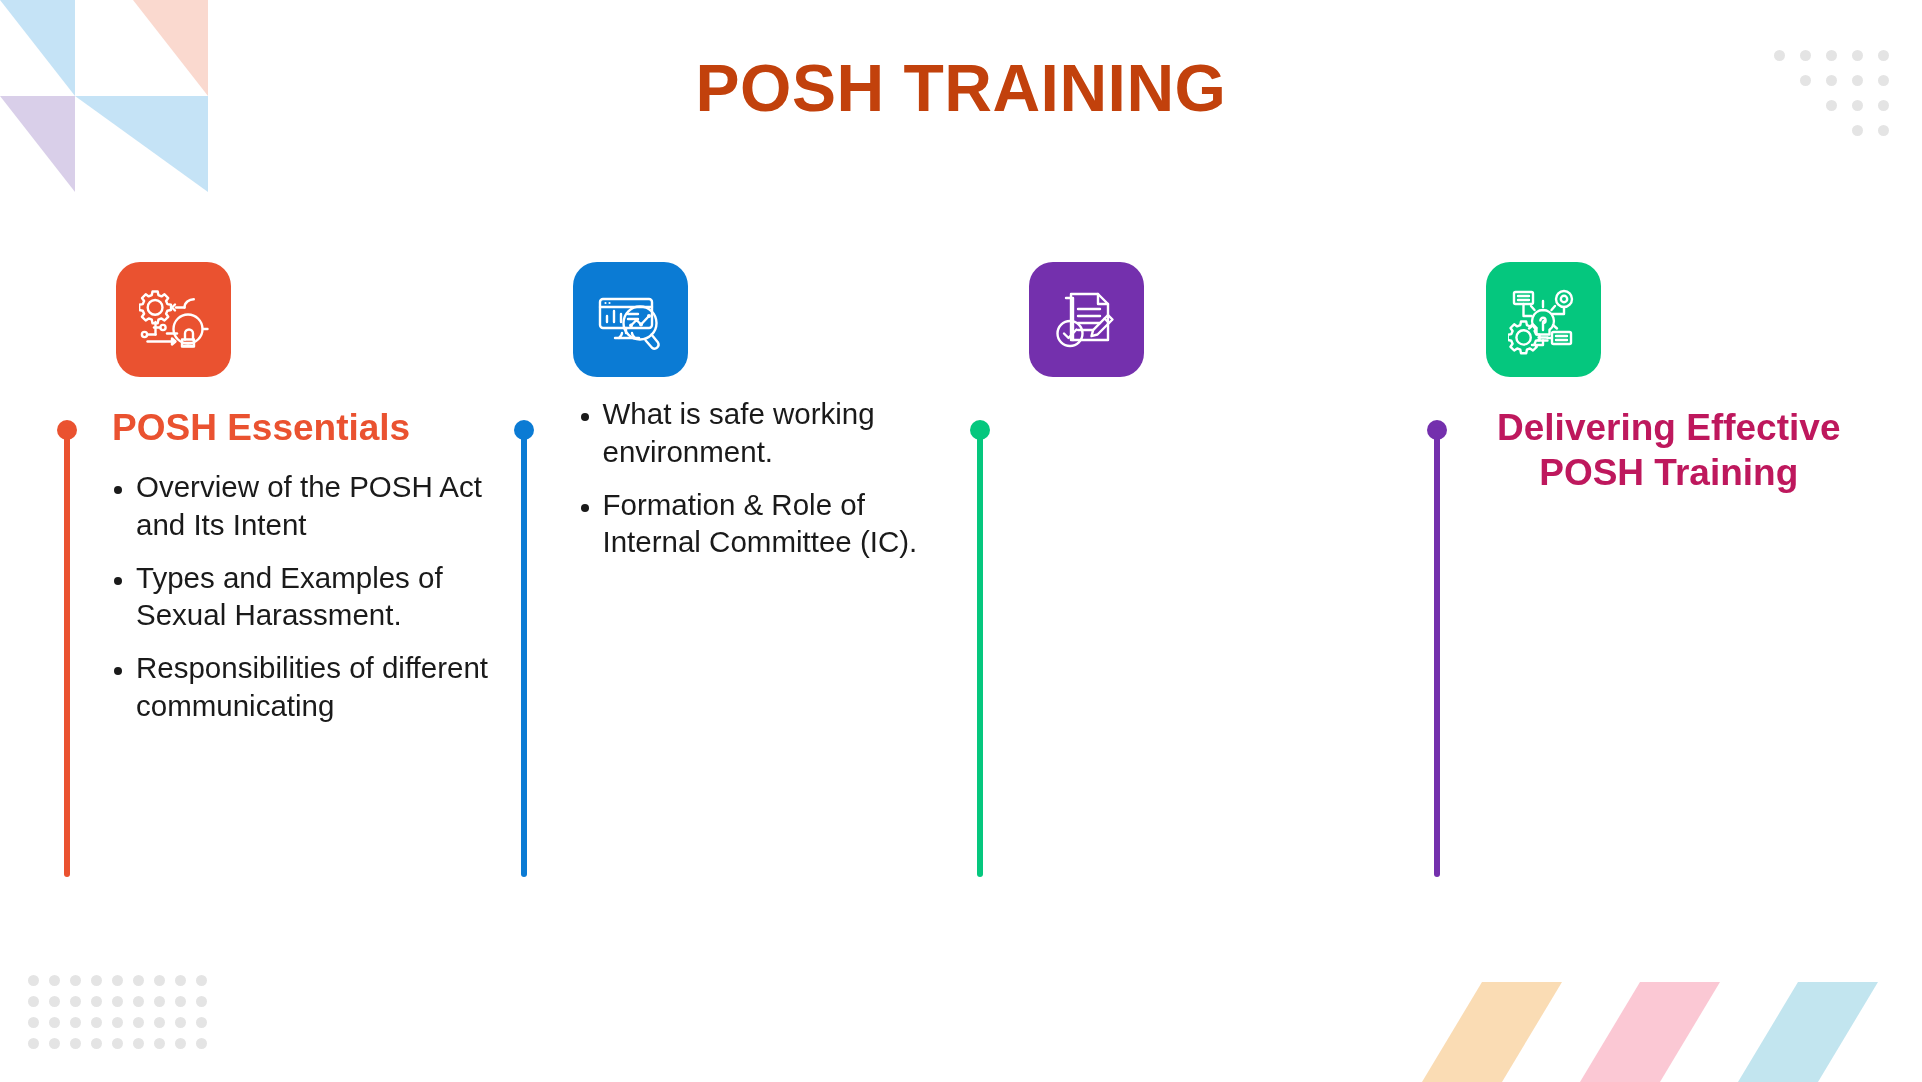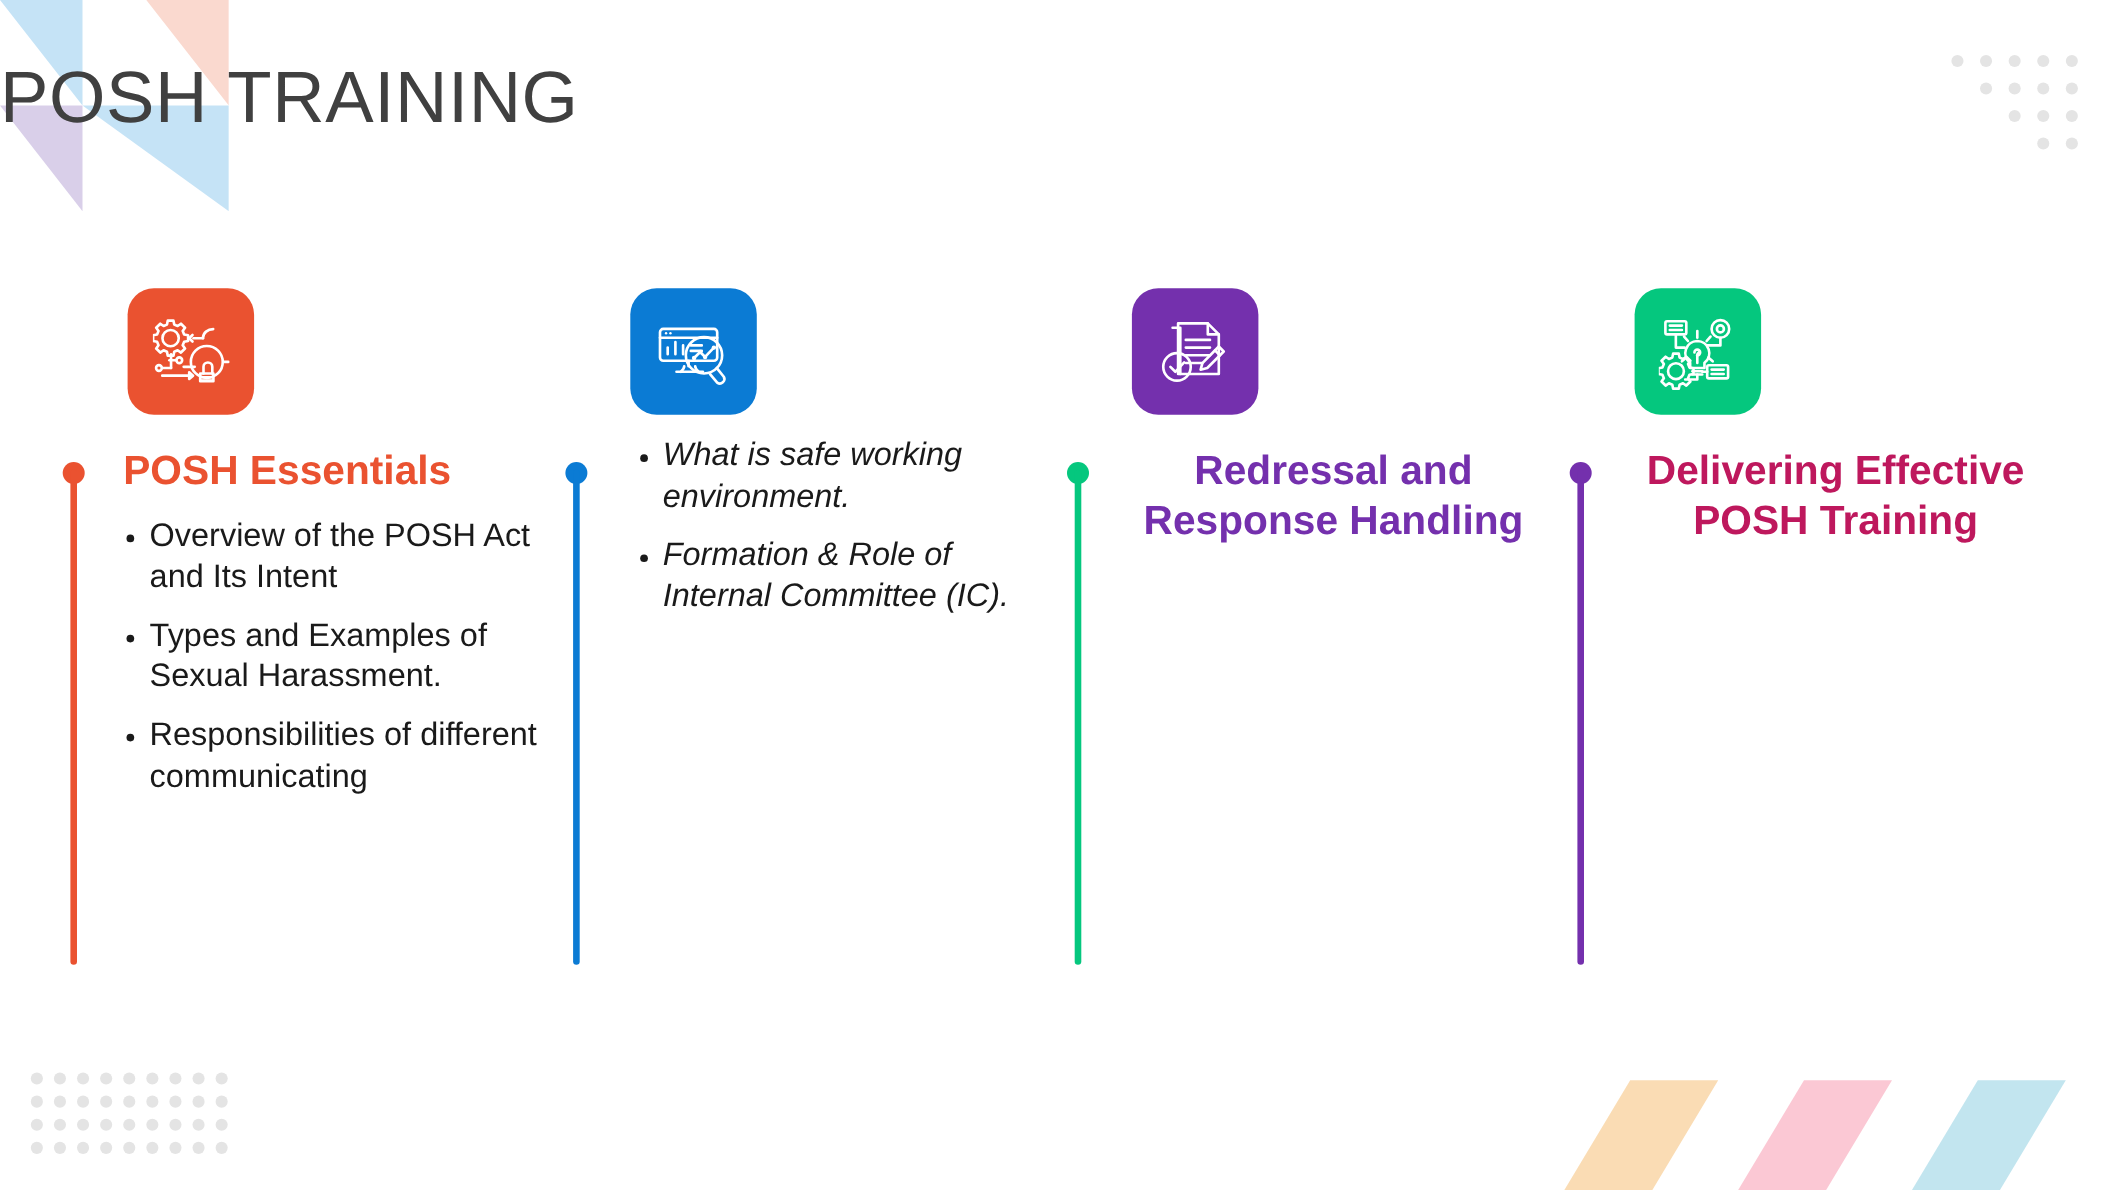--- a/index.html
+++ b/index.html
@@ -53,25 +53,25 @@
     height: 120px;
     pointer-events: none;
   }
 
   
   #title {
     position: absolute;
     left: 0;
     right: 0;
     top: 52px;
-    text-align: left;
+    text-align: center;
     font-size: 66px;
-    font-weight: 400;
+    font-weight: 700;
     letter-spacing: 0.5px;
-    color: #404040;
+    color: #c2410c;
     line-height: 1.12;
   }
 
   
   #columns {
     position: absolute;
     left: 48px;
     top: 262px;
     right: 48px;
     display: flex;
@@ -132,21 +132,21 @@
     line-height: 1.28;
     color: #1a1a1a;
   }
   .bullets li {
     margin-bottom: 2px;
     margin-top: 15px;
   }
   .bullets li::marker { font-size: 0.85em; }
 
   .col-1 .bullets { padding-left: 42px; }
-  .col-2 .bullets { padding-left: 52px; font-style: italic; }
+  .col-2 .bullets { padding-left: 52px; }
   .col-3 .bullets { padding-left: 52px; }
   .col-4 .bullets { padding-left: 42px; }
 </style>
 </head>
 <body>
 
 <div id="slide">
 
   <svg class="tri-block" viewBox="0 0 208 192" preserveAspectRatio="none">
     <polygon points="75,0 75,96 0,0" fill="#c5e3f6"></polygon>
@@ -254,21 +254,20 @@
           <path d="M19 9h27l10 10v36H19z"></path>
           <path d="M46 9v10h10"></path>
           <path d="M26 24h22M26 31h22M26 38h22M26 45h15"></path>
           <path d="M56 30l4.5 4.5-15 15-6 1.6 1.6-6z"></path>
           <path d="M52.5 33.5l4.5 4.5"></path>
           <circle cx="18" cy="48.5" r="12.5"></circle>
           <path d="M12 48.5l4.5 4.5 8-8.5"></path>
         </svg>
       </div>
 
-      <div class="col-title" style="color: rgb(116, 48, 173);">Redressal and Response Handling</div>
 
     </div>
 
     <div class="col col-4">
       <div class="divider-dot" style="background: rgb(116, 48, 173);"></div>
       <div class="divider" style="background: rgb(116, 48, 173);"></div>
 
       <div class="tile" style="background: rgb(5, 199, 126);">
         <svg width="70" height="70" viewBox="0 0 70 70" fill="none" stroke="#ffffff" stroke-width="2.4" stroke-linecap="round" stroke-linejoin="round">
           <rect x="6" y="7" width="19" height="12" rx="1.5"></rect>

